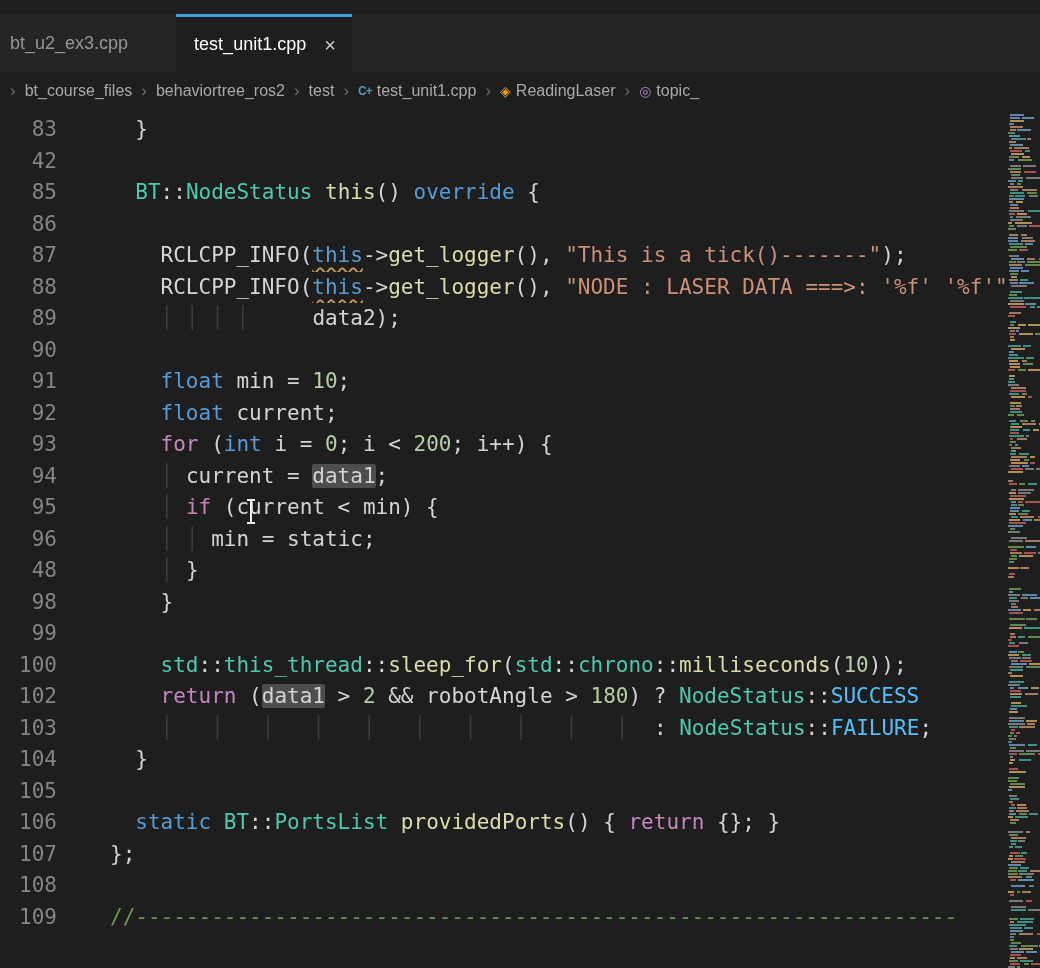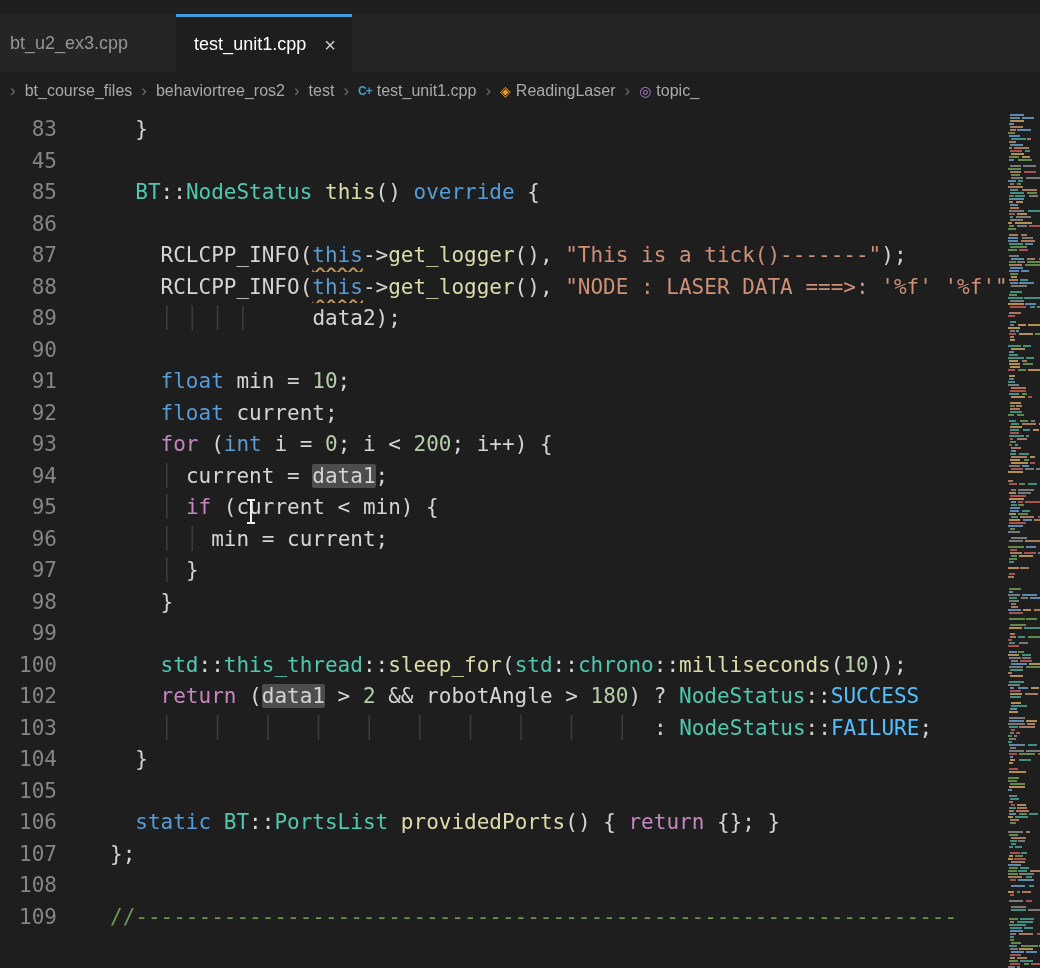--- a/index.html
+++ b/index.html
@@ -85,34 +85,34 @@
     <span class="bc-sep">›</span>
     <span class="bc-item">
       <span class="bc-icon-method">◎</span>
       <span>topic_</span>
     </span>
   </div>
 
   <div class="editor">
     <div class="code-col" id="lines">
         <div class="row"><div class="gutter">83</div><div class="codeline"><span class="tok-plain">  }</span></div></div>
-        <div class="row"><div class="gutter">45</div><div class="codeline">&nbsp;</div></div>
+        <div class="row"><div class="gutter">42</div><div class="codeline">&nbsp;</div></div>
         <div class="row"><div class="gutter">85</div><div class="codeline"><span class="tok-plain">  </span><span class="tok-cls">BT</span><span class="tok-plain">::</span><span class="tok-cls">NodeStatus</span><span class="tok-plain"> </span><span class="tok-fn">this</span><span class="tok-plain">() </span><span class="tok-type">override</span><span class="tok-plain"> {</span></div></div>
         <div class="row"><div class="gutter">86</div><div class="codeline">&nbsp;</div></div>
         <div class="row"><div class="gutter">87</div><div class="codeline"><span class="tok-plain">    RCLCPP_INFO(</span><span class="tok-this">this</span><span class="tok-plain">-&gt;</span><span class="tok-fn">get_logger</span><span class="tok-plain">(), </span><span class="tok-str">"This is a tick()-------"</span><span class="tok-plain">);</span></div></div>
         <div class="row"><div class="gutter">88</div><div class="codeline"><span class="tok-plain">    RCLCPP_INFO(</span><span class="tok-this">this</span><span class="tok-plain">-&gt;</span><span class="tok-fn">get_logger</span><span class="tok-plain">(), </span><span class="tok-str">"NODE : LASER DATA ===&gt;: '%f' '%f'"</span><span class="tok-plain">,</span></div></div>
         <div class="row"><div class="gutter">89</div><div class="codeline"><span class="tok-plain">    </span><span class="tok-guide">│</span><span class="tok-plain"> </span><span class="tok-guide">│</span><span class="tok-plain"> </span><span class="tok-guide">│</span><span class="tok-plain"> </span><span class="tok-guide">│</span><span class="tok-plain">     </span><span class="tok-plain">data2);</span></div></div>
         <div class="row"><div class="gutter">90</div><div class="codeline">&nbsp;</div></div>
         <div class="row"><div class="gutter">91</div><div class="codeline"><span class="tok-plain">    </span><span class="tok-type">float</span><span class="tok-plain"> min = </span><span class="tok-num">10</span><span class="tok-plain">;</span></div></div>
         <div class="row"><div class="gutter">92</div><div class="codeline"><span class="tok-plain">    </span><span class="tok-type">float</span><span class="tok-plain"> current;</span></div></div>
         <div class="row"><div class="gutter">93</div><div class="codeline"><span class="tok-plain">    </span><span class="tok-kw">for</span><span class="tok-plain"> (</span><span class="tok-type">int</span><span class="tok-plain"> i = </span><span class="tok-num">0</span><span class="tok-plain">; i &lt; </span><span class="tok-num">200</span><span class="tok-plain">; i++) {</span></div></div>
         <div class="row"><div class="gutter">94</div><div class="codeline"><span class="tok-plain">    </span><span class="tok-guide">│</span><span class="tok-plain"> current = </span><span class="tok-hl">data1</span><span class="tok-plain">;</span></div></div>
         <div class="row"><div class="gutter">95</div><div class="codeline"><span class="tok-plain">    </span><span class="tok-guide">│</span><span class="tok-plain"> </span><span class="tok-kw">if</span><span class="tok-plain"> (current &lt; min) {</span></div></div>
-        <div class="row"><div class="gutter">96</div><div class="codeline"><span class="tok-plain">    </span><span class="tok-guide">│</span><span class="tok-plain"> </span><span class="tok-guide">│</span><span class="tok-plain"> </span><span class="tok-plain">min = current;</span></div></div>
-        <div class="row"><div class="gutter">97</div><div class="codeline"><span class="tok-plain">    </span><span class="tok-guide">│</span><span class="tok-plain"> }</span></div></div>
+        <div class="row"><div class="gutter">96</div><div class="codeline"><span class="tok-plain">    </span><span class="tok-guide">│</span><span class="tok-plain"> </span><span class="tok-guide">│</span><span class="tok-plain"> </span><span class="tok-plain">min = static;</span></div></div>
+        <div class="row"><div class="gutter">48</div><div class="codeline"><span class="tok-plain">    </span><span class="tok-guide">│</span><span class="tok-plain"> }</span></div></div>
         <div class="row"><div class="gutter">98</div><div class="codeline"><span class="tok-plain">    }</span></div></div>
         <div class="row"><div class="gutter">99</div><div class="codeline">&nbsp;</div></div>
         <div class="row"><div class="gutter">100</div><div class="codeline"><span class="tok-plain">    </span><span class="tok-cls">std</span><span class="tok-plain">::</span><span class="tok-cls">this_thread</span><span class="tok-plain">::</span><span class="tok-fn">sleep_for</span><span class="tok-plain">(</span><span class="tok-cls">std</span><span class="tok-plain">::</span><span class="tok-cls">chrono</span><span class="tok-plain">::</span><span class="tok-fn">milliseconds</span><span class="tok-plain">(</span><span class="tok-num">10</span><span class="tok-plain">));</span></div></div>
         <div class="row"><div class="gutter">102</div><div class="codeline"><span class="tok-plain">    </span><span class="tok-kw">return</span><span class="tok-plain"> (</span><span class="tok-hl">data1</span><span class="tok-plain"> &gt; </span><span class="tok-num">2</span><span class="tok-plain"> &amp;&amp; robotAngle &gt; </span><span class="tok-num">180</span><span class="tok-plain">) ? </span><span class="tok-cls">NodeStatus</span><span class="tok-plain">::</span><span class="tok-const">SUCCESS</span></div></div>
         <div class="row"><div class="gutter">103</div><div class="codeline"><span class="tok-plain">    </span><span class="tok-guide">│</span><span class="tok-plain">   </span><span class="tok-guide">│</span><span class="tok-plain">   </span><span class="tok-guide">│</span><span class="tok-plain">   </span><span class="tok-guide">│</span><span class="tok-plain">   </span><span class="tok-guide">│</span><span class="tok-plain">   </span><span class="tok-guide">│</span><span class="tok-plain">   </span><span class="tok-guide">│</span><span class="tok-plain">   </span><span class="tok-guide">│</span><span class="tok-plain">   </span><span class="tok-guide">│</span><span class="tok-plain">   </span><span class="tok-guide">│</span><span class="tok-plain">  </span><span class="tok-plain">: </span><span class="tok-cls">NodeStatus</span><span class="tok-plain">::</span><span class="tok-const">FAILURE</span><span class="tok-plain">;</span></div></div>
         <div class="row"><div class="gutter">104</div><div class="codeline"><span class="tok-plain">  }</span></div></div>
         <div class="row"><div class="gutter">105</div><div class="codeline">&nbsp;</div></div>
         <div class="row"><div class="gutter">106</div><div class="codeline"><span class="tok-plain">  </span><span class="tok-type">static</span><span class="tok-plain"> </span><span class="tok-cls">BT</span><span class="tok-plain">::</span><span class="tok-cls">PortsList</span><span class="tok-plain"> </span><span class="tok-fn">providedPorts</span><span class="tok-plain">() { </span><span class="tok-kw">return</span><span class="tok-plain"> {}; }</span></div></div>
         <div class="row"><div class="gutter">107</div><div class="codeline"><span class="tok-plain">};</span></div></div>
         <div class="row"><div class="gutter">108</div><div class="codeline">&nbsp;</div></div>

